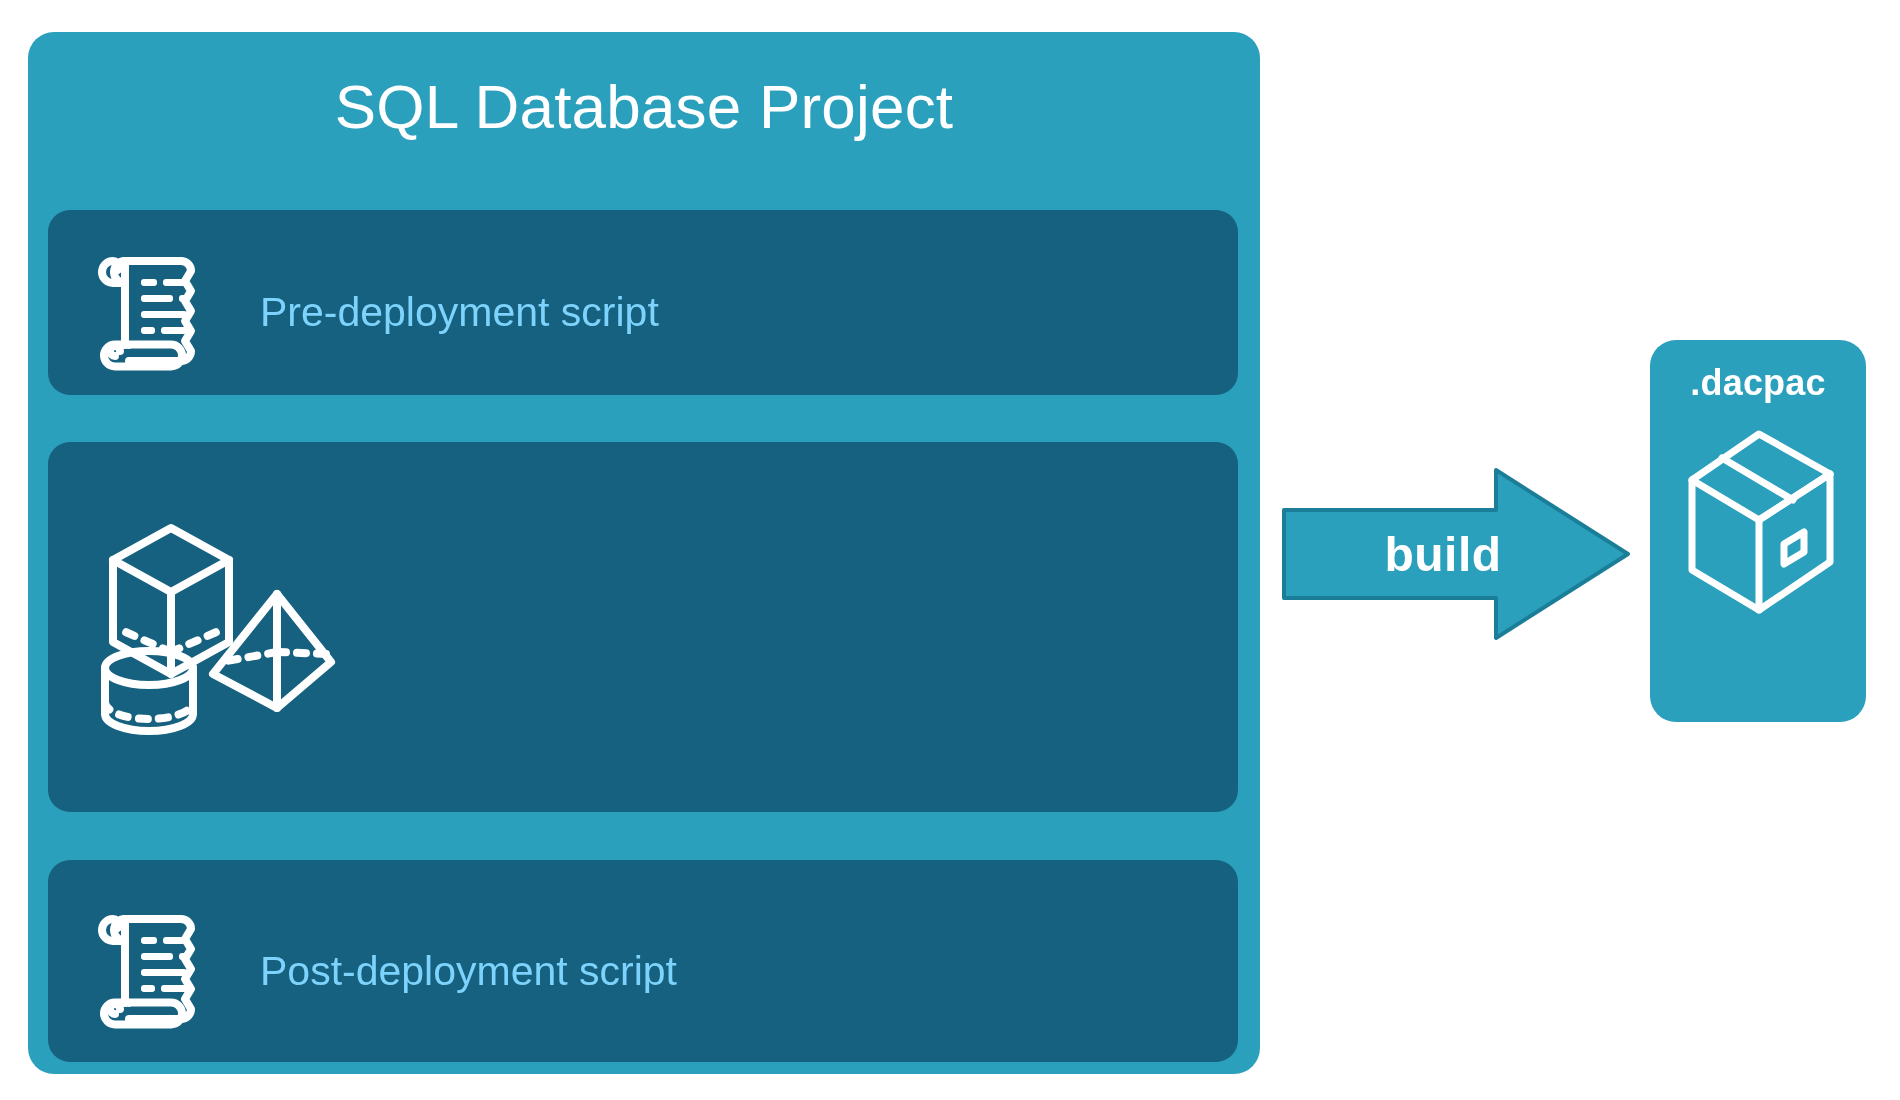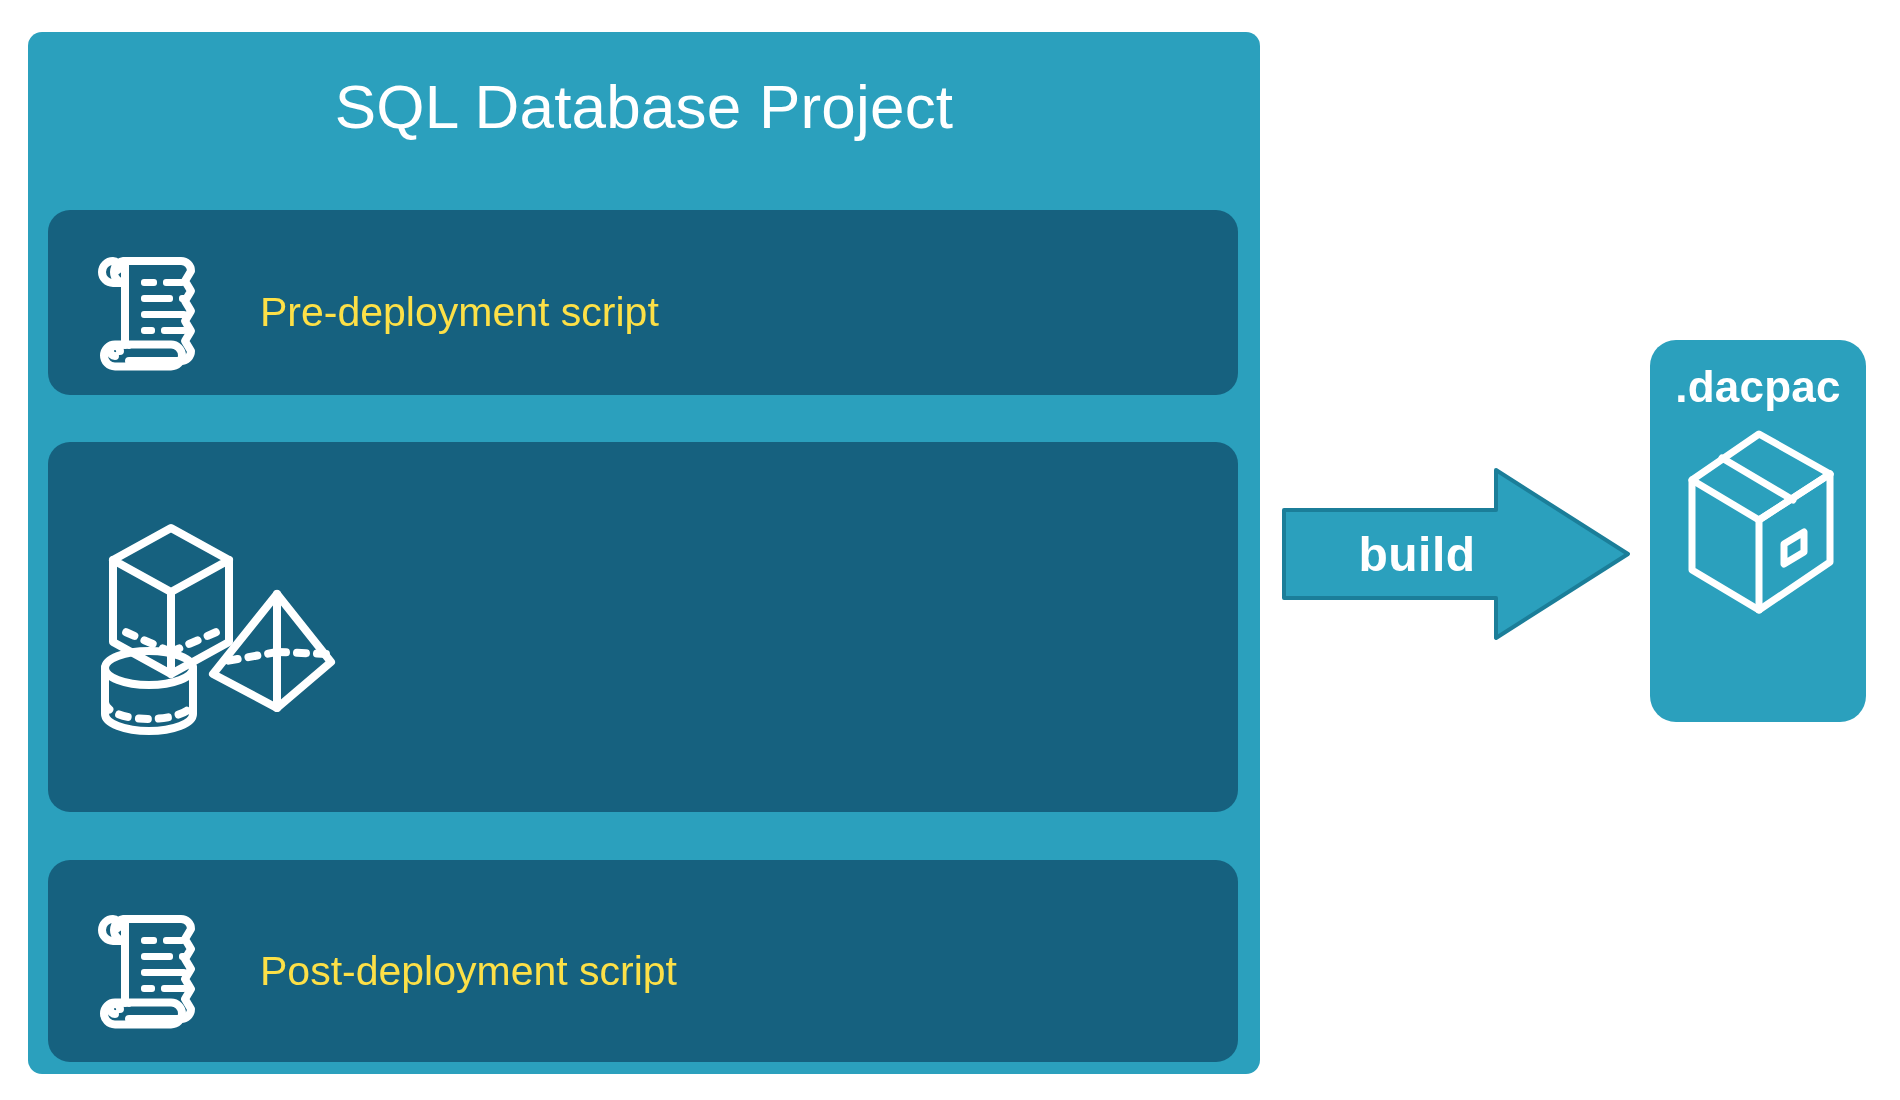--- a/index.html
+++ b/index.html
@@ -22,21 +22,21 @@
   }
 
   
   .project-panel {
     position: absolute;
     left: 28px;
     top: 32px;
     width: 1232px;
     height: 1042px;
     background: #2ba0bd;
-    border-radius: 14px;
+    border-radius: 26px;
     box-sizing: border-box;
   }
   .project-title {
     position: absolute;
     left: 0;
     top: 42px;
     width: 1232px;
     text-align: center;
     color: #ffffff;
     font-size: 62px;
@@ -68,21 +68,21 @@
     display: flex;
     align-items: center;
     justify-content: center;
   }
   .card-icon.obj-icon {
     width: 260px;
     margin-left: 28px;
   }
   .card-text {
     flex: 1 1 auto;
-    color: #fde047;
+    color: #7dd3fc;
     font-size: 41px;
     line-height: 1.28;
     font-weight: 400;
     margin-left: 36px;
     padding-right: 24px;
     margin-top: 20px;
   }
   .card-obj .card-text { margin-left: 22px; }
   .card-text .line2 { display: block; }
 
@@ -101,41 +101,42 @@
     width: 270px;
     height: 172px;
     display: flex;
     align-items: center;
     justify-content: center;
     color: #ffffff;
     font-size: 48px;
     font-weight: bold;
     letter-spacing: 0.5px;
     pointer-events: none;
+    padding-left: 26px;
   }
 
   
   .dacpac-panel {
     position: absolute;
     left: 1650px;
     top: 340px;
     width: 216px;
     height: 382px;
     background: #2ba0bd;
     border-radius: 26px;
     box-sizing: border-box;
   }
   .dacpac-title {
     position: absolute;
     left: 0;
     top: 22px;
     width: 216px;
     text-align: center;
     color: #ffffff;
-    font-size: 44px;
+    font-size: 36px;
     font-weight: bold;
     letter-spacing: 0.2px;
     white-space: nowrap;
   }
   .dacpac-icon {
     position: absolute;
     left: 30px;
     top: 82px;
     width: 158px;
     height: 200px;

